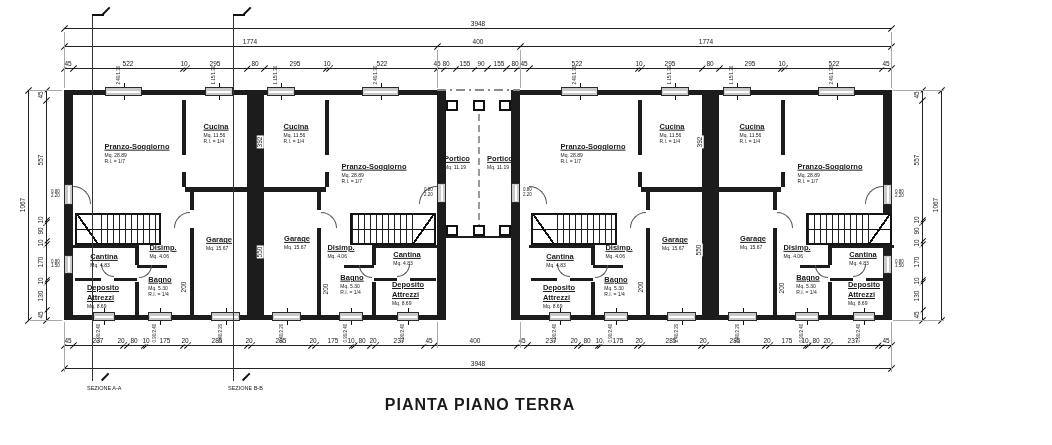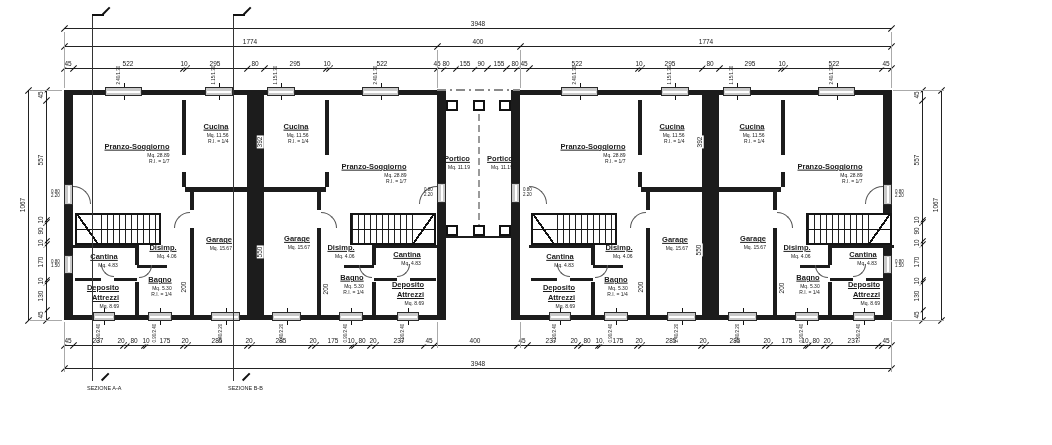--- a/index.html
+++ b/index.html
@@ -7,21 +7,21 @@
         font-family:"Liberation Sans",sans-serif;color:#1a1a1a;}
   .wall{position:absolute;background:#1c1c1c;}
   .hdash{position:absolute;height:2px;background-image:repeating-linear-gradient(90deg,#8a8a8a 0 9px,transparent 9px 13px,#8a8a8a 13px 15px,transparent 15px 19px);}
   .vdash{position:absolute;width:2px;background-image:repeating-linear-gradient(180deg,#9a9a9a 0 7px,transparent 7px 11px);}
   .dline{position:absolute;background:#222;}
   .ext{position:absolute;background:#aaa;}
   .tick{position:absolute;width:9px;height:1px;background:#111;transform:rotate(-45deg);transform-origin:center;}
   .dimlab{position:absolute;font-size:6.5px;line-height:1;white-space:nowrap;background:#fff;padding:0 1px;transform:translate(-50%,-100%);}
   .dimlab.v{transform:translate(-50%,-50%) rotate(-90deg);background:#fff;}
   .inlab{position:absolute;font-size:6.5px;line-height:1;white-space:nowrap;background:#fff;padding:0 1px;transform:translate(-50%,-50%) rotate(-90deg);}
-  .room{position:absolute;text-align:right;transform:translate(-50%,-50%);line-height:1.3;z-index:6;}
+  .room{position:absolute;text-align:left;transform:translate(-50%,-50%);line-height:1.3;z-index:6;}
   .room .nm{font-size:7.5px;font-weight:bold;text-decoration:underline;white-space:pre-line;}
   .room .ar{font-size:5px;}
   .room .ri{font-size:5px;}
   .win{position:absolute;background:#c9c9c9;border:1px solid #2b2b2b;box-sizing:border-box;z-index:4;}
   .winmid{position:absolute;background:#fff;}
   .wintick{position:absolute;background:#111;}
   .winlab{position:absolute;font-size:4.5px;line-height:1.1;white-space:pre-line;text-align:center;z-index:5;}
   .winlab.rot{transform:translate(-50%,-50%) rotate(-90deg);white-space:nowrap;}
   .stairs{position:absolute;border:2px solid #141414;box-sizing:border-box;z-index:3;
           background-image:repeating-linear-gradient(90deg,#222 0 1px,transparent 1px 6px);}
@@ -33,20 +33,21 @@
   .secstub{position:absolute;height:2px;background:#111;z-index:7;}
   .secslash{position:absolute;width:10px;height:1.5px;background:#111;transform:rotate(-45deg);z-index:7;}
   .seclab{position:absolute;font-size:5.5px;white-space:nowrap;z-index:7;}
   #title{position:absolute;left:480px;top:396px;transform:translateX(-50%);
          font-size:16px;font-weight:600;letter-spacing:1px;color:#1a1a1a;}
 </style>
 </head>
 <body>
 
 <div id="plan">
+  <div id="title">PIANTA PIANO TERRA</div>
 <div class="wall" style="left: 64px; top: 90px; width: 382px; height: 5px;"></div>
     <div class="wall" style="left: 511px; top: 90px; width: 380px; height: 5px;"></div>
     <div class="wall" style="left: 64px; top: 315px; width: 382px; height: 5px;"></div>
     <div class="wall" style="left: 511px; top: 315px; width: 380px; height: 5px;"></div>
     <div class="wall" style="left: 64px; top: 90px; width: 9px; height: 230px;"></div>
     <div class="wall" style="left: 883px; top: 90px; width: 9px; height: 230px;"></div>
     <div class="wall" style="left: 247px; top: 90px; width: 17px; height: 230px;"></div>
     <div class="wall" style="left: 702px; top: 90px; width: 17px; height: 230px;"></div>
     <div class="wall" style="left: 437px; top: 90px; width: 9px; height: 230px;"></div>
     <div class="wall" style="left: 511px; top: 90px; width: 9px; height: 230px;"></div>

